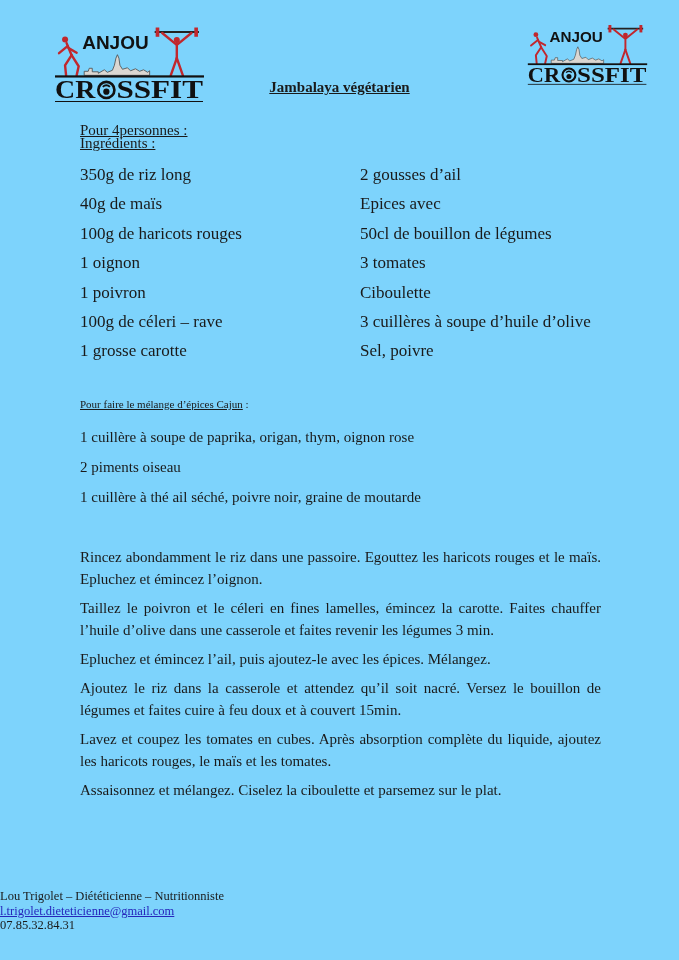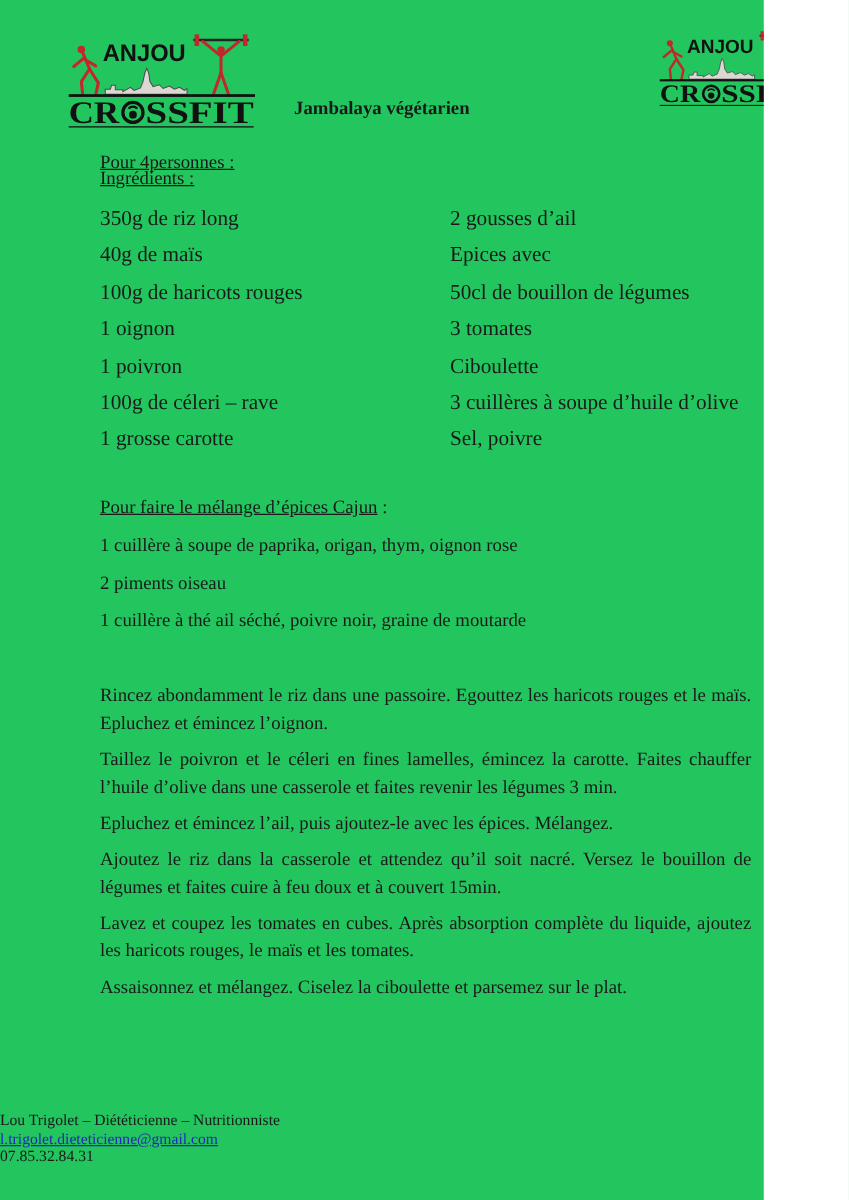--- a/index.html
+++ b/index.html
@@ -1,36 +1,36 @@
 <!DOCTYPE html>
 <html><head>
 <meta charset="utf-8">
 <style>
   html,body{margin:0;padding:0;background:#ffffff;}
   .page{
-    position:relative;width:611px;height:960px;background:#22c55e;
+    position:relative;width:679px;height:960px;background:#7dd3fc;
     font-family:"Liberation Serif", serif;color:#1a1a1a;overflow:hidden;
   }
   .abs{position:absolute;}
   .logo{display:block;}
   .logo-left{left:54px;top:25px;width:151px;}
   .logo-right{left:527px;top:23px;width:121px;}
   .doc-title{
     left:0;right:0;top:79px;text-align:center;
-    font-weight:bold;font-size:15px;
+    font-weight:bold;font-size:15px;text-decoration:underline;
   }
   .heading{
     left:80px;font-size:15px;text-decoration:underline;
   }
   .servings{top:107px;margin-top:15px;}
   .ingredients-heading{top:135px;}
   .ing-col{top:160px;font-size:17px;line-height:29.4px;white-space:nowrap;}
   .ing-col-left{left:80px;}
   .ing-col-right{left:360px;}
-  .spice-heading{left:80px;top:398px;font-size:15px;}
+  .spice-heading{left:80px;top:398px;font-size:11px;}
   .spice-heading .u{text-decoration:underline;}
   .spice-list{left:80px;top:422px;font-size:15px;line-height:30px;white-space:nowrap;}
   .steps{
     left:80px;top:546px;width:521px;font-size:15px;line-height:22px;
     text-align:justify;
   }
   .steps p{margin:0 0 7px 0;}
   .footer{
     left:0;right:0;top:889px;text-align:left;
     font-size:12.5px;line-height:14.5px;

